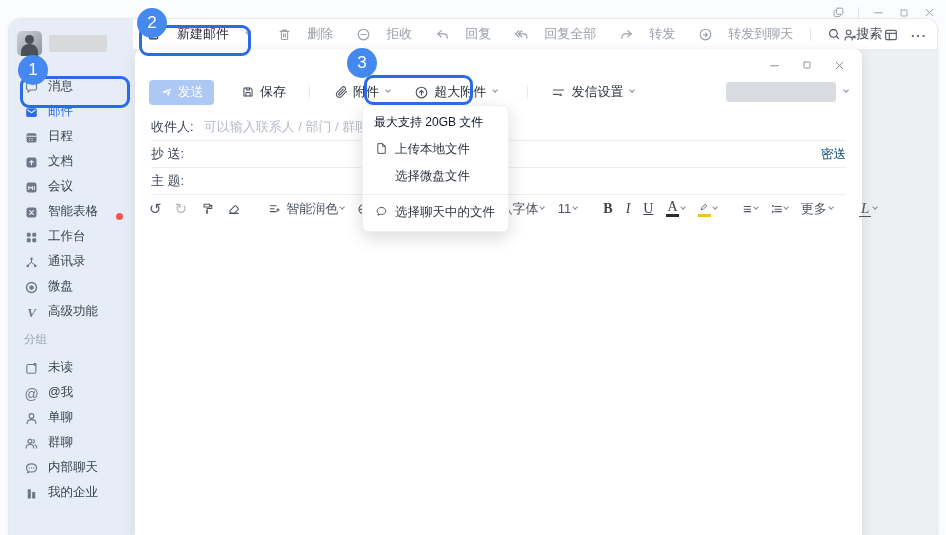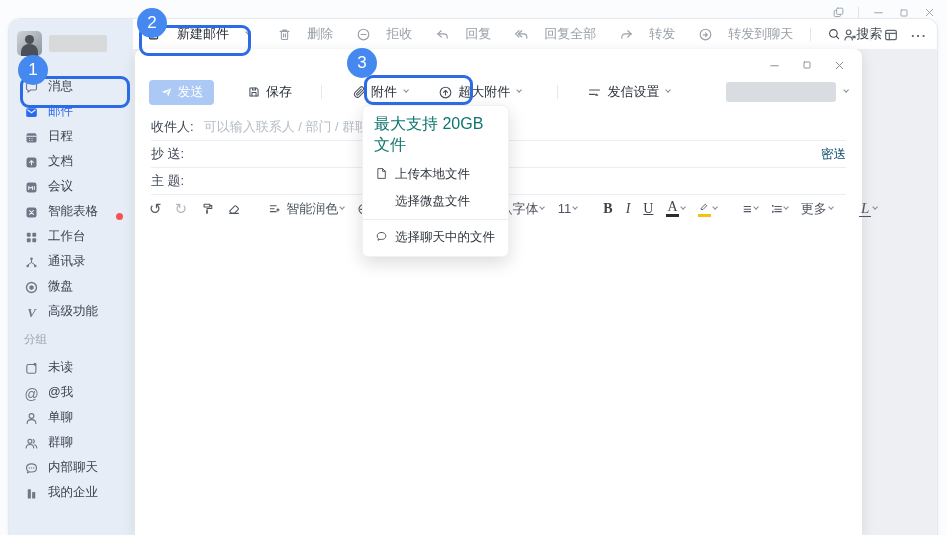--- a/index.html
+++ b/index.html
@@ -37,21 +37,21 @@
   .tb-item .icon{width:15px;height:15px}
   .tb-item.primary{color:#262b33;margin-right:27px}
   .tb-divider{width:1px;height:13px;background:#e3e5e8;margin:0 15px 0 -6px}
   .tb-right{position:absolute;right:10px;top:8px;display:flex;align-items:center;gap:12px;color:#5f6670}
   .dots{font-weight:bold;letter-spacing:1px;color:#5f6670;font-size:13px}
   .content{flex:1;background:#edeff3;position:relative}
 
   
   .modal{position:absolute;left:2px;top:0;width:727px;bottom:0;background:#fff;border-radius:8px 8px 0 0;box-shadow:0 3px 14px rgba(0,0,0,.10);display:flex;flex-direction:column;z-index:2}
   .modal-titlebar{height:24px;display:flex;justify-content:flex-end;align-items:center;gap:20px;padding:8px 16px 0 0;color:#848b96}
-  .modal-toolbar{height:38px;display:flex;align-items:center;padding:0 14px;gap:24px}
+  .modal-toolbar{height:38px;display:flex;align-items:center;padding:0 14px;gap:18px}
   .btn-send{width:65px;height:25px;border-radius:4px;background:#abc9f4;color:#fff;display:flex;align-items:center;justify-content:center;gap:5px;font-size:13px;border:none}
   .tbtn{display:flex;align-items:center;gap:5px;font-size:13px;color:#2b313a;white-space:nowrap}
   .tbtn .icon{width:15px;height:15px;color:#4d545e}
   .v-div{width:1px;height:14px;background:#e6e8ea;margin:0 5px}
   .sender{margin-left:auto;display:flex;align-items:center;gap:6px;color:#8a9097}
   .pill{width:110px;height:20px;background:#d9dce1;border-radius:3px}
   .chv{border:solid #868c95;border-width:0 1.3px 1.3px 0;padding:2px;transform:rotate(45deg);margin-top:-3px;display:inline-block}
   .chv.sm{padding:1.6px;margin-left:2px}
 
   .frow{height:27px;margin:0 16px;border-bottom:1px solid #eceef1;display:flex;align-items:center;font-size:13px}
@@ -68,21 +68,21 @@
   .glyph.dim{color:#b3b9c0}
   .serif{font-family:"Liberation Serif","DejaVu Serif",serif;font-size:14px;color:#3c434c}
   .a-color{border-bottom:3px solid #2b2b2b;line-height:1;padding:0 1px}
   .hl-wrap{display:inline-flex;flex-direction:column;align-items:center}
   .hl-bar{width:13px;height:3px;background:#f2c411;margin-top:1px}
   .sig{font-family:"Liberation Serif",serif;font-style:italic;font-size:15px;border-bottom:1.5px solid #4e555e;line-height:1.1;padding:0 2px}
   .editor-body{flex:1}
 
   
   .dropdown{position:absolute;left:362px;top:105px;width:147px;background:#fff;border-radius:6px;border:1px solid #f0f1f3;box-shadow:0 6px 18px rgba(0,0,0,.14);padding:5px 0;z-index:8;font-size:12.5px}
-  .dd-hint{color:#0f766e;padding:3px 11px 5px;font-size:16px}
+  .dd-hint{color:#0f172a;padding:3px 11px 5px;font-size:12px}
   .dd-item{display:flex;align-items:flex-start;gap:7px;padding:5px 11px;color:#2e343c;cursor:default}
   .dd-item .icon{width:14px;height:14px;color:#4d5661}
   .dd-item.noicon{padding-left:32px}
   .dd-sep{height:1px;background:#ececee;margin:4px 0}
 
   
   .ann-box{position:absolute;border:3px solid #2b6be6;border-radius:9px;z-index:10;pointer-events:none}
   #box1{left:20px;top:76px;width:110px;height:32px}
   #box2{left:139px;top:25px;width:112px;height:31px}
   #box3{left:364px;top:75px;width:109px;height:30px}

